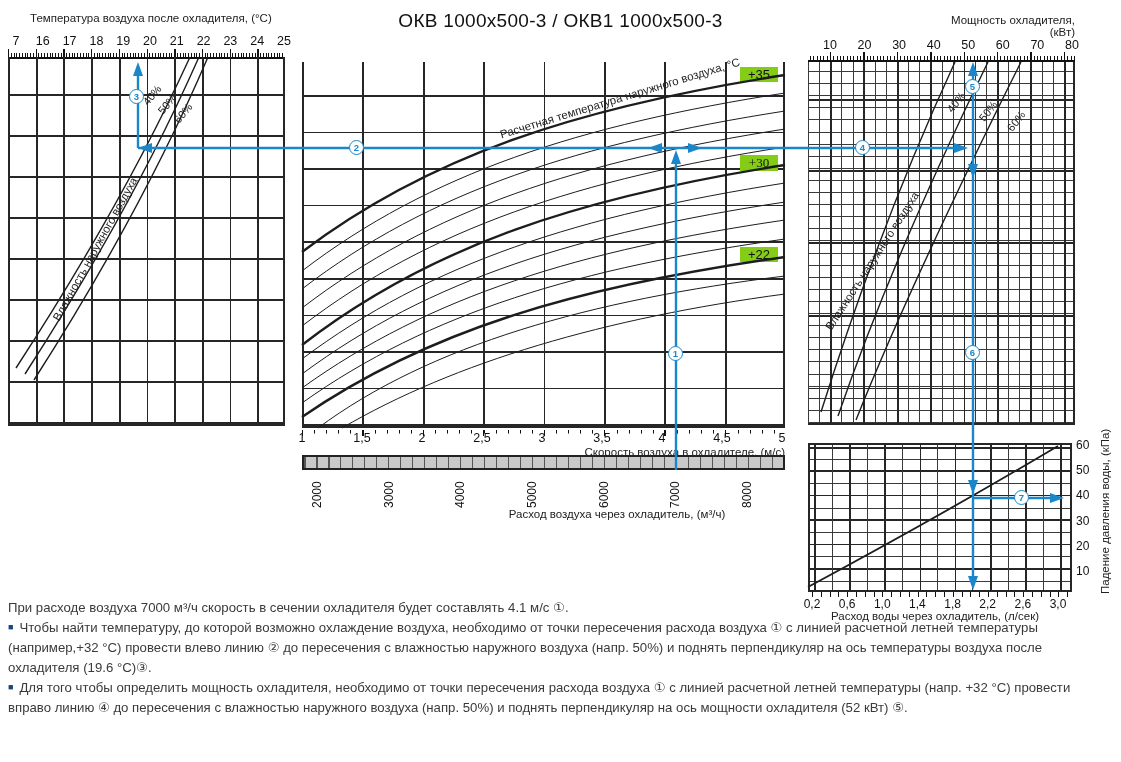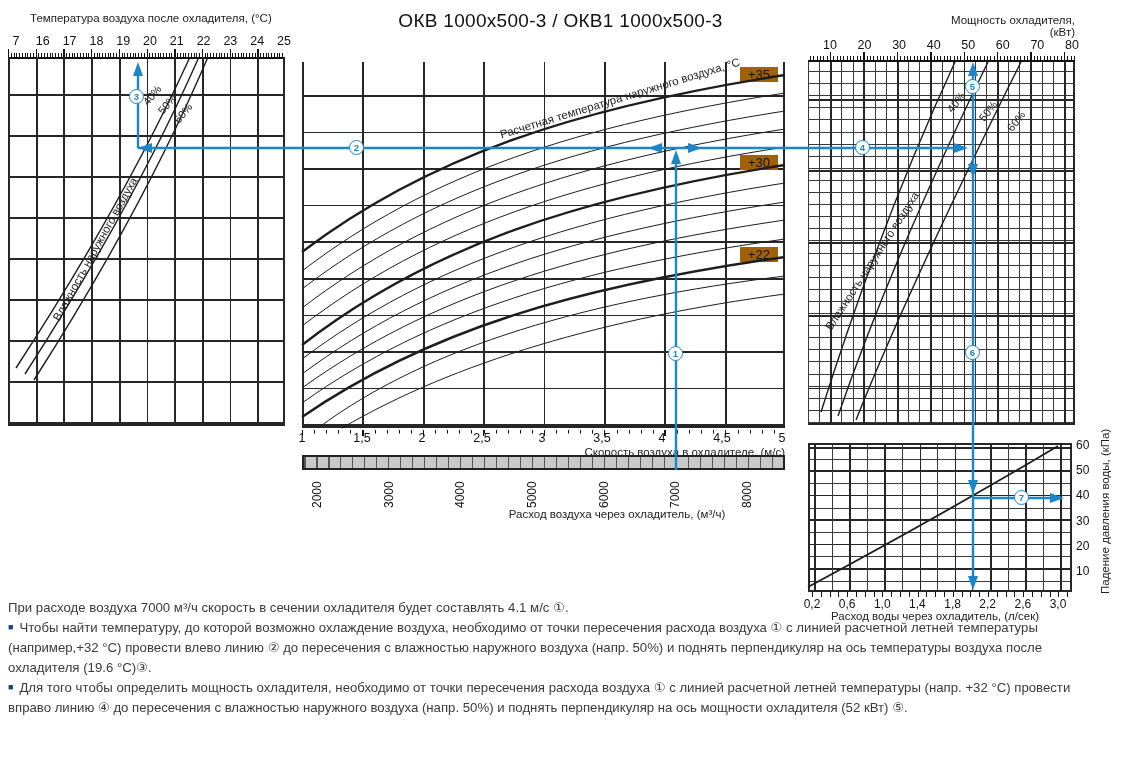--- a/index.html
+++ b/index.html
@@ -66,21 +66,21 @@
   .tr-ticks{left:816px;top:38px;width:270px;} .tr-ticks span{width:28px;}
   .vel-ticks{left:287px;top:431px;width:510px;} .vel-ticks span{width:30px;}
   .wf-ticks{left:798px;top:597px;width:274px;font-size:12px;} .wf-ticks span{width:28px;}
   .af-ticks{left:305px;top:475px;width:454px;font-size:12px;}
   .af-ticks span{width:24px;height:42px;line-height:42px;transform:rotate(-90deg);white-space:nowrap;}
   .kpa-ticks{left:1076px;top:438px;width:26px;height:140px;display:flex;flex-direction:column-reverse;
     justify-content:space-between;font-size:12px;color:#111;}
   
   .rot{white-space:nowrap;font-size:11.5px;color:#222;text-align:center;}
   .pct{font-size:11px;color:#222;width:36px;text-align:center;}
-  .curve-tick{width:36px;text-align:center;font-size:13px;color:#111;background:#a16207;padding:0 1px;}
+  .curve-tick{width:36px;text-align:center;font-size:13px;color:#111;background:#84cc16;padding:0 1px;}
   .marker{width:15px;height:15px;border-radius:50%;background:#fff;border:1.6px solid #1b86c9;
     color:#1b86c9;font-size:9.5px;font-weight:bold;text-align:center;line-height:14px;box-sizing:border-box;z-index:5;}
   svg.overlay{position:absolute;left:0;top:0;pointer-events:none;}
   
   .example{left:8px;top:598px;width:1106px;font-size:13.2px;color:#3a3a3a;line-height:1.52;}
   .example .head{font-size:14px;font-weight:bold;color:#000;margin-bottom:1px;}
   .bullet{color:#17457e;font-size:9px;margin-right:6px;vertical-align:2px;}
 </style>
 </head>
 <body>
@@ -138,21 +138,21 @@
     <span>3000</span>
     <span>4000</span>
     <span>5000</span>
     <span>6000</span>
     <span>7000</span>
     <span>8000</span>
   </div>
 <div class="abs ax-title" style="left:467px;top:508px;width:300px;text-align:center;">Расход воздуха через охладитель, (м³/ч)</div>
 <div class="abs rot" style="left:470px;top:92px;width:300px;transform:rotate(-17deg);">Расчетная температура наружного воздуха, °C</div>
 <div class="abs curve-tick" style="left:740px;top:67px;">+35</div>
-<div class="abs curve-tick" style="left:740px;top:155px;">+30</div>
+<div class="abs curve-tick" style="left:740px;top:155px;font-family:Liberation Serif, serif;">+30</div>
 <div class="abs curve-tick" style="left:740px;top:247px;">+22</div>
 
 <div class="abs panel water-panel"></div>
 <div class="abs ruler water-ruler"></div>
 <div class="abs ticks wf-ticks">
     <span>0,2</span>
     <span>0,6</span>
     <span>1,0</span>
     <span>1,4</span>
     <span>1,8</span>

